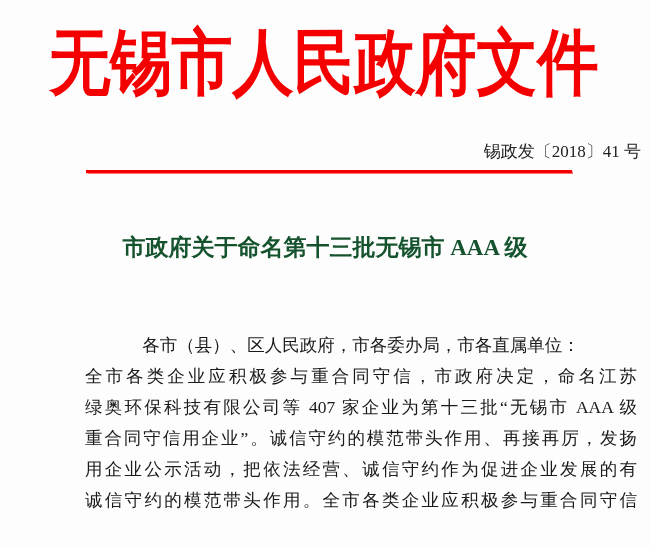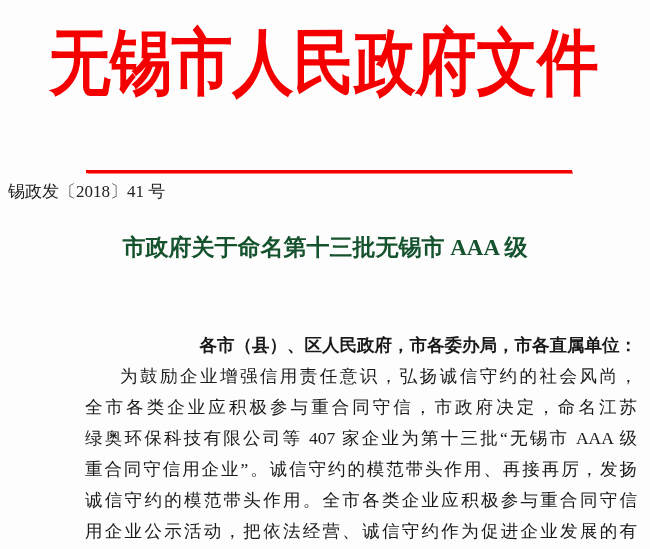--- a/index.html
+++ b/index.html
@@ -35,26 +35,25 @@
     white-space: nowrap;
     transform: scaleY(1.18);
     transform-origin: center top;
   }
 
   .doc-number {
     position: absolute;
     top: 142px;
     left: 8px;
     right: 9px;
-    text-align: left;
+    text-align: right;
     font-size: 17px;
     line-height: 20px;
     color: #222;
     white-space: nowrap;
-    margin-top: 40px;
   }
 
   .red-divider {
     position: absolute;
     top: 170px;
     left: 86px;
     width: 486px;
     height: 3px;
     background: var(--divider-red);
     box-shadow: 0 0 1px 0.5px rgba(255,0,0,0.55);
@@ -76,23 +75,22 @@
     position: absolute;
     top: 330px;
     left: 85px;
     width: 552px;
     font-size: 17.5px;
     line-height: 31px;
     color: var(--text);
   }
 
   .salutation {
-    text-align: right;
+    text-align: center;
     white-space: nowrap;
-    font-weight: bold;
   }
 
   .para-line {
     width: 552px;
     text-align: justify;
     text-align-last: justify;
     text-justify: inter-character;
     overflow: hidden;
     white-space: nowrap;
   }
@@ -111,21 +109,20 @@
   <div class="doc-number">锡政发〔2018〕41 号</div>
 
   <div class="red-divider"></div>
 
   <div class="doc-title">
     <div>市政府关于命名第十三批无锡市 AAA 级</div>
   </div>
 
   <div class="body-block">
     <div class="salutation">各市（县）、区人民政府，市各委办局，市各直属单位：</div>
-    <div class="para-line first">为鼓励企业增强信用责任意识，弘扬诚信守约的社会风尚，</div>
     <div class="para-line">全市各类企业应积极参与重合同守信，市政府决定，命名江苏</div>
     <div class="para-line">绿奥环保科技有限公司等 407 家企业为第十三批“无锡市 AAA 级</div>
     <div class="para-line">重合同守信用企业”。诚信守约的模范带头作用、再接再厉，发扬</div>
+    <div class="para-line">用企业公示活动，把依法经营、诚信守约作为促进企业发展的有</div>
     <div class="para-line">诚信守约的模范带头作用。全市各类企业应积极参与重合同守信</div>
-    <div class="para-line">用企业公示活动，把依法经营、诚信守约作为促进企业发展的有</div>
   </div>
 
 </div>
 
 </body></html>

